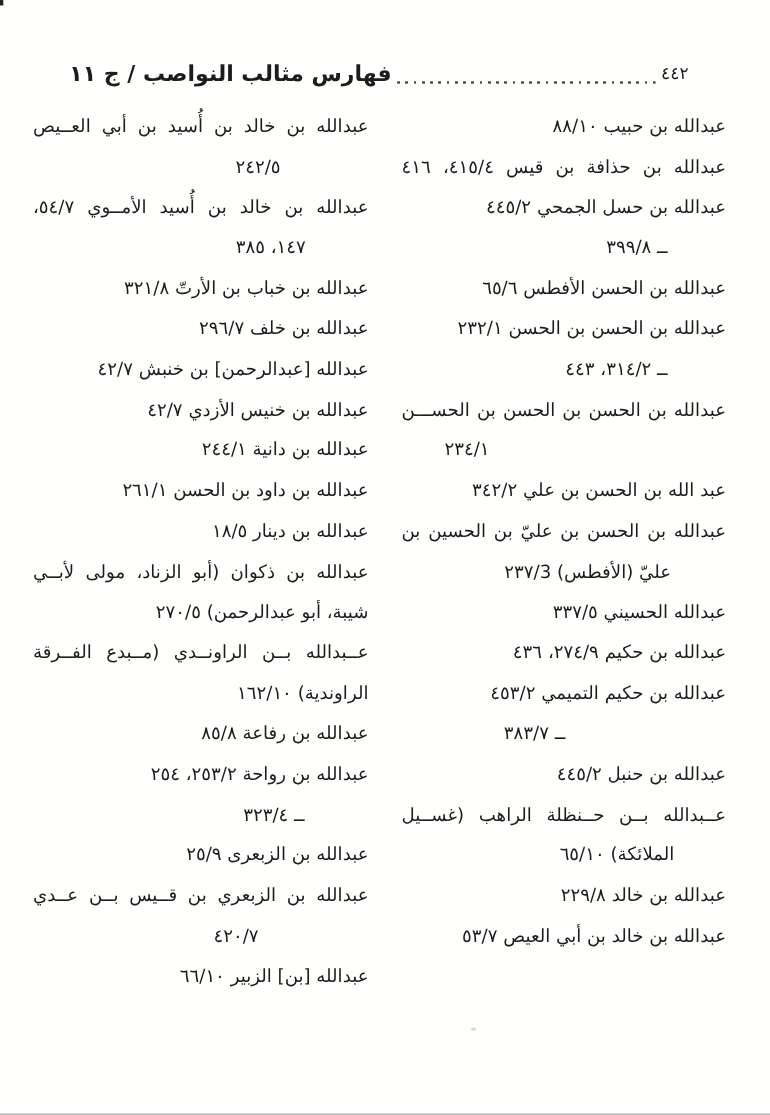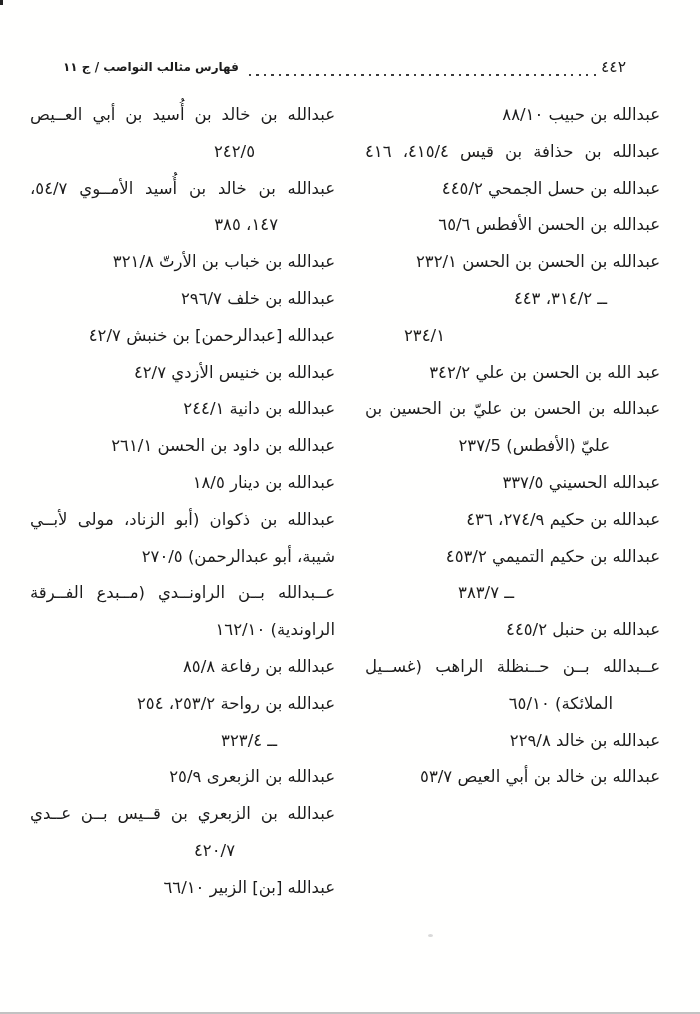--- a/index.html
+++ b/index.html
@@ -35,21 +35,21 @@
     letter-spacing: 1px;
   }
   .running-head .leader {
     flex: 1;
     height: 2.4px;
     margin: 0 5px 6px 5px;
     background-image: repeating-linear-gradient(to left,
       #3b3b3b 0px, #3b3b3b 2.4px, transparent 2.4px, transparent 7.5px);
   }
   .running-head .book-title {
-    font-size: 12px;
+    font-size: 20px;
     font-weight: bold;
   }
   
   .index-columns {
     position: absolute;
     top: 97px;
     right: 40px;
     left: 30px;
     display: flex;
     direction: rtl;
@@ -102,27 +102,29 @@
     <span class="pagenum">٤٤٢</span>
     <span class="leader"></span>
     <span class="book-title">فهارس مثالب النواصب / ج ١١</span>
   </div>
 
   <div class="index-columns">
     <div class="index-col col-first">
         <div class="index-line">عبدالله بن حبيب ٨٨/١٠</div>
         <div class="index-line justify">عبدالله بن حذافة بن قيس ٤١٥/٤، ٤١٦</div>
         <div class="index-line">عبدالله بن حسل الجمحي ٤٤٥/٢</div>
+        <div class="index-line" style="padding-right: 53px;">ــ ٣٩٩/٨</div>
         <div class="index-line">عبدالله بن الحسن الأفطس ٦٥/٦</div>
         <div class="index-line">عبدالله بن الحسن بن الحسن ٢٣٢/١</div>
         <div class="index-line" style="padding-right: 53px;">ــ ٣١٤/٢، ٤٤٣</div>
+        <div class="index-line justify">عبدالله بن الحسن بن الحسن بن الحســـن</div>
         <div class="index-line" style="padding-right: 215px;">٢٣٤/١</div>
         <div class="index-line">عبد الله بن الحسن بن علي ٣٤٢/٢</div>
         <div class="index-line justify">عبدالله بن الحسن بن عليّ بن الحسين بن</div>
-        <div class="index-line" style="padding-right: 50px;">عليّ (الأفطس) ٢٣٧/5</div>
+        <div class="index-line" style="padding-right: 50px;">عليّ (الأفطس) ٢٣٧/3</div>
         <div class="index-line">عبدالله الحسيني ٣٣٧/٥</div>
         <div class="index-line">عبدالله بن حكيم ٢٧٤/٩، ٤٣٦</div>
         <div class="index-line">عبدالله بن حكيم التميمي ٤٥٣/٢</div>
         <div class="index-line" style="padding-right: 53px; text-align: center;">ــ ٣٨٣/٧</div>
         <div class="index-line">عبدالله بن حنبل ٤٤٥/٢</div>
         <div class="index-line justify">عــبدالله بــن حــنظلة الراهب (غســيل</div>
         <div class="index-line" style="padding-right: 47px;">الملائكة) ٦٥/١٠</div>
         <div class="index-line">عبدالله بن خالد ٢٢٩/٨</div>
         <div class="index-line">عبدالله بن خالد بن أبي العيص ٥٣/٧</div>
       </div>

